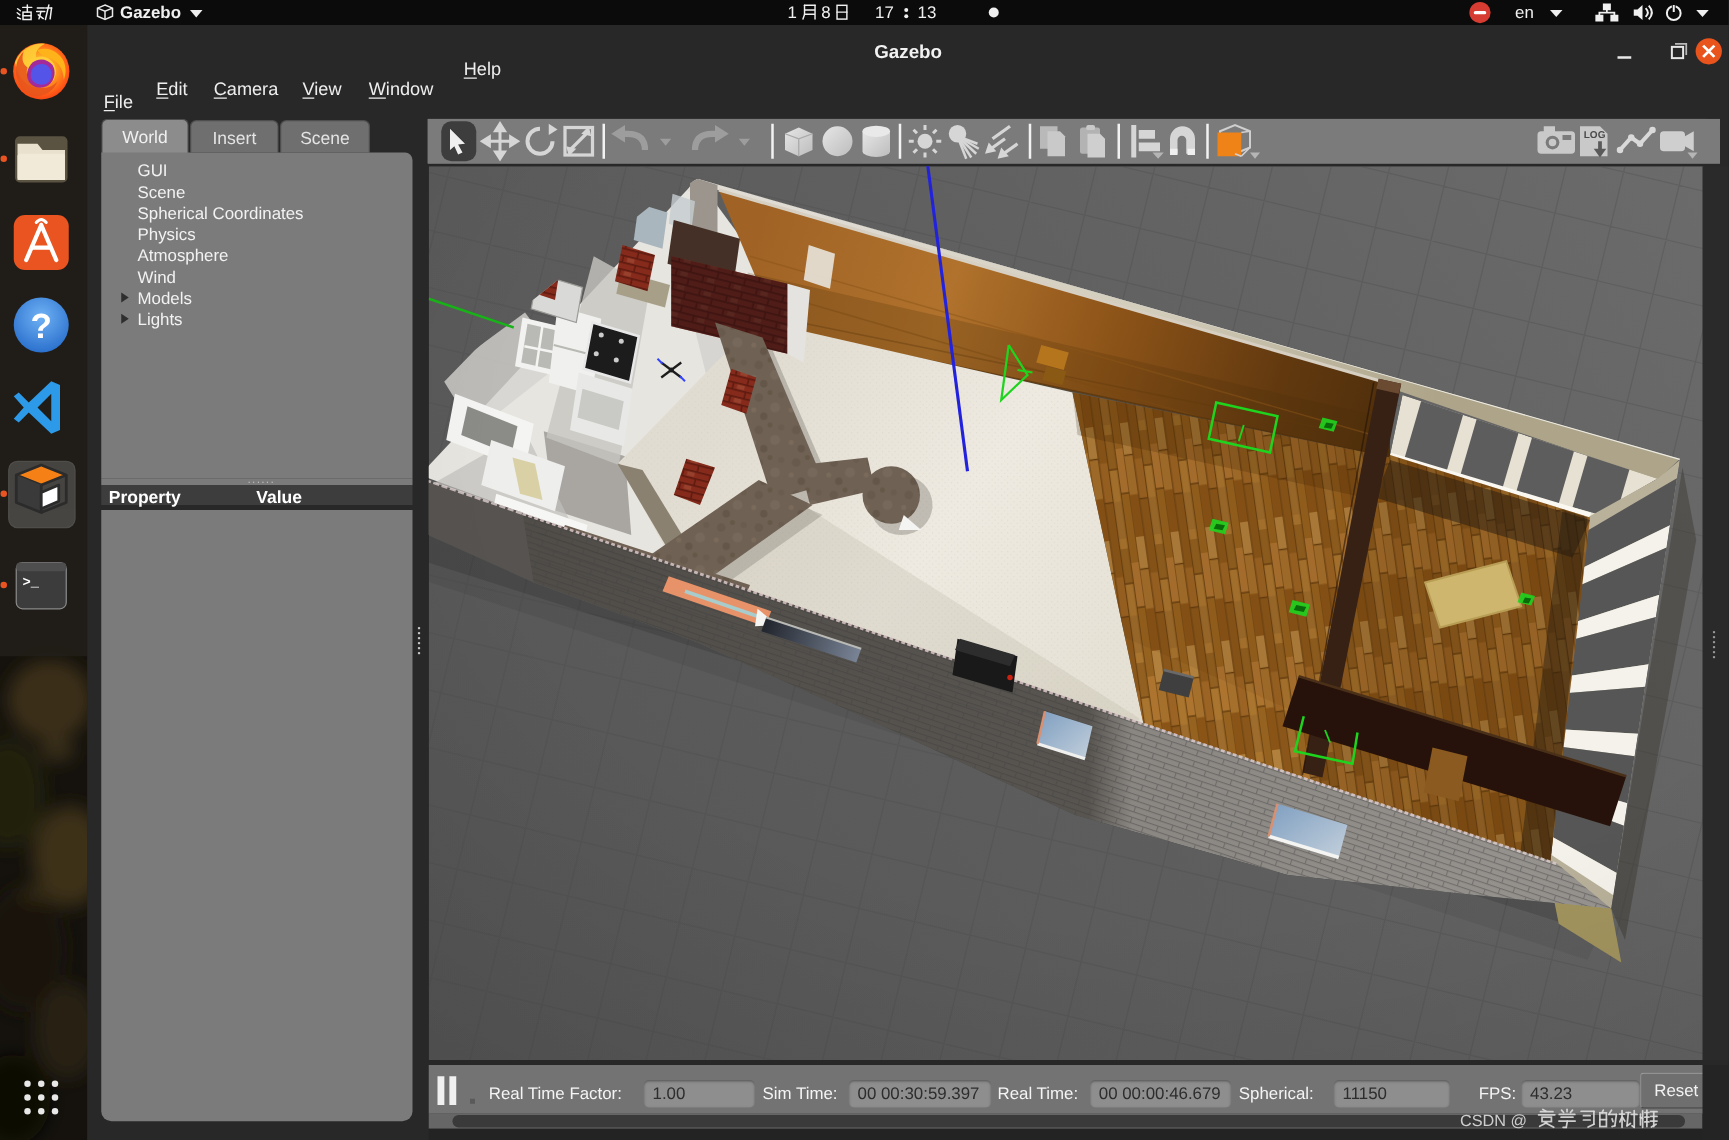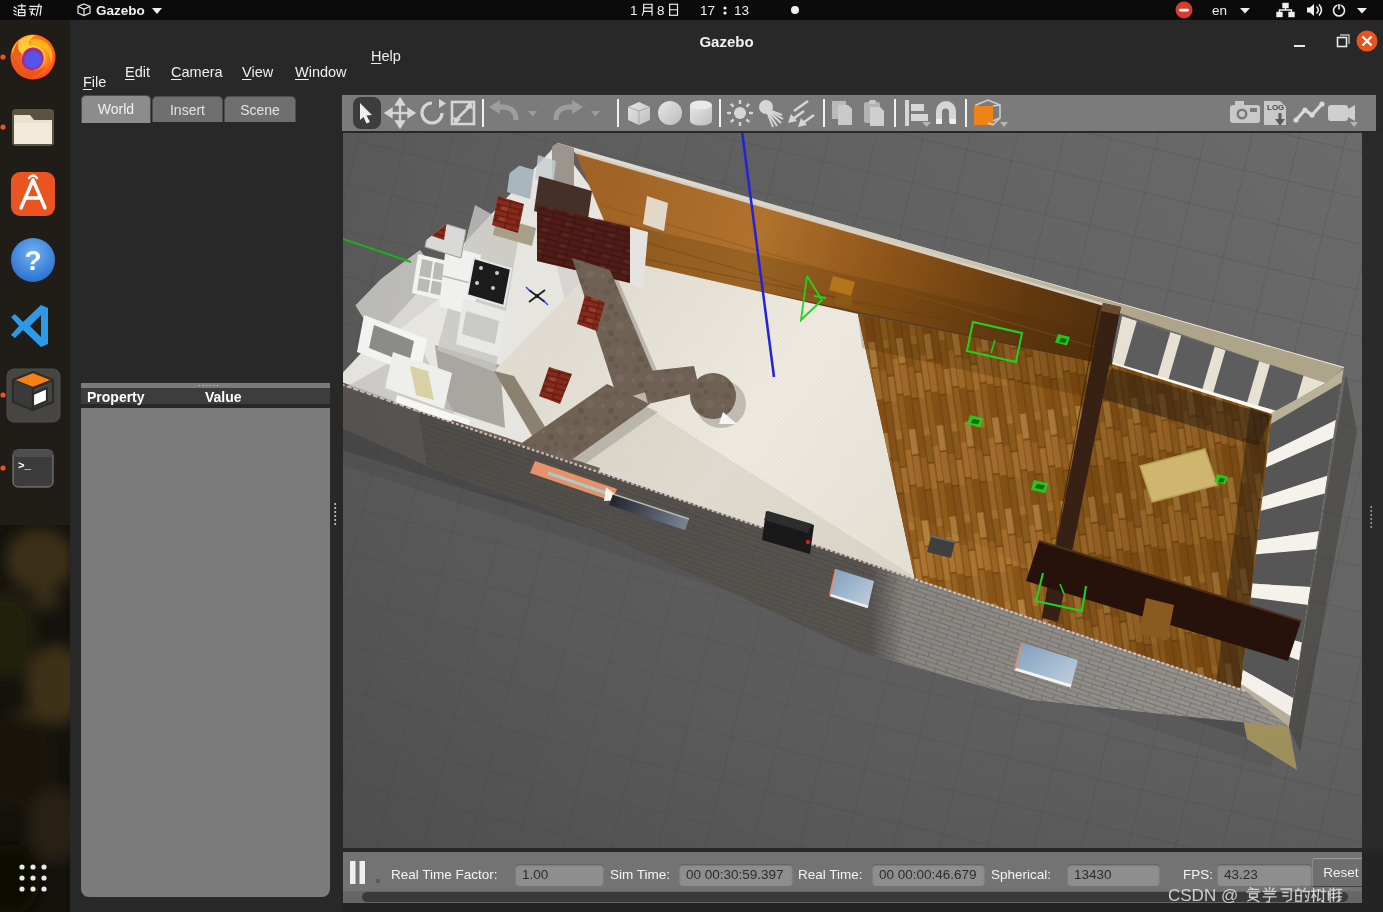--- a/index.html
+++ b/index.html
@@ -35,21 +35,21 @@
            color:#2d2d2d; font-size:13.5px; padding:3px 0 0 7px; box-shadow: inset 0 1px 2px #565656; }
   .blab { position:absolute; top:15px; color:#f4f4f4; }
   #resetbtn { position:absolute; left:969px; top:6px; width:58px; height:29px; background:#6f6f6f;
      border-radius:3px; border-top:1px solid #9e9e9e; border-left:1px solid #8a8a8a;
      border-bottom:1px solid #404040; border-right:1px solid #505050;
      color:#f2f2f2; text-align:center; line-height:27px; font-size:13.5px; }
   #scrollstrip { left:273px; top:871px; width:1019px; height:12px; background:#666666; }
   #scrollthumb { left:292px; top:872px; width:986px; height:10px; background:#3a3a3a; border-radius:5px; }
   #belowstrip { left:273px; top:883px; width:1019px; height:29px; background:#232323; }
   #brcorner { left:1292px; top:832px; width:21px; height:80px; background:#242424; }
-  #watermark { left:1098px; top:866px; width:214px; color:rgba(218,218,218,0.92); font-size:17px;
+  #watermark { left:1098px; top:866px; width:214px; color:rgba(218,218,218,0.92); font-size:13px;
      display:flex; align-items:center; }
   .dots-v { position:absolute; width:3px; color:#c9c9c9; font-size:7px; line-height:4px; }
 </style>
 </head>
 <body>
 <div id="stage">
   <div id="topbar" class="abs"><svg width="1383" height="20" viewBox="0 0 1383 20" xmlns="http://www.w3.org/2000/svg">
         <rect width="1383" height="20" fill="#0b0b0b"></rect>
         <g transform="translate(13,3.2) scale(1.08)" stroke="#f0f0f0" stroke-width="1.1" fill="none" stroke-linecap="round">
           <line x1="1" y1="3.5" x2="3" y2="5"></line>
@@ -199,20 +199,32 @@
     <div class="menuitem" style="left:13px; top:44px;margin-top:10px;"><span>F</span>ile</div>
     <div class="menuitem" style="left:55px; top:44px;"><span>E</span>dit</div>
     <div class="menuitem" style="left:101px; top:44px;"><span>C</span>amera</div>
     <div class="menuitem" style="left:172px; top:44px;"><span>V</span>iew</div>
     <div class="menuitem" style="left:225px; top:44px;"><span>W</span>indow</div>
     <div class="menuitem" style="left:301px; top:28px;"><span>H</span>elp</div>
     <div id="lpanel" class="abs">
       <div class="tab" style="left:0px; width:70px; background:#8c8c8c; top:0px; height:28px; color:#f0f0f0;">World</div>
       <div class="tab" style="left:71px; width:71px; background:#6f6f6f;">Insert</div>
       <div class="tab" style="left:143px; width:72px; background:#6f6f6f;">Scene</div>
+      <div id="treearea" class="abs">
+        <div class="ti" style="top:7px;">GUI</div>
+        <div class="ti" style="top:24px;">Scene</div>
+        <div class="ti" style="top:41px;">Spherical Coordinates</div>
+        <div class="ti" style="top:58px;">Physics</div>
+        <div class="ti" style="top:75px;">Atmosphere</div>
+        <div class="ti" style="top:92px;">Wind</div>
+        <div class="ti" style="top:109px;">Models</div>
+        <div class="ti" style="top:126px;">Lights</div>
+        <div class="tri" style="top:112px;"></div>
+        <div class="tri" style="top:129px;"></div>
+      </div>
       <div id="splitrow" class="abs">
           <div style="position:absolute;left:117px;top:-2px;color:#d9d9d9;font-size:8px;letter-spacing:1px;">······</div>
         </div>
       <div id="pvheader" class="abs">
           <span style="position:absolute;left:6px;top:1px;">Property</span>
           <span style="position:absolute;left:124px;top:1px;">Value</span>
         </div>
       <div id="pvbody" class="abs"></div>
     </div>
     <div id="toolbar" class="abs"><svg width="1034" height="36" viewBox="0 0 1034 36" xmlns="http://www.w3.org/2000/svg">
@@ -580,21 +592,21 @@
         <rect x="16.5" y="9" width="5.5" height="23" fill="#f0f0f0"></rect>
         <rect x="33" y="27" width="4" height="4" fill="#5a5a5a"></rect>
       </svg>
       <div class="blab" style="left:48px;">Real Time Factor:</div>
       <div class="field" style="left:172px; width:89px;">1.00</div>
       <div class="blab" style="left:267px;">Sim Time:</div>
       <div class="field" style="left:336px; width:114px;">00 00:30:59.397</div>
       <div class="blab" style="left:455px;">Real Time:</div>
       <div class="field" style="left:529px; width:113px;">00 00:00:46.679</div>
       <div class="blab" style="left:648px;">Spherical:</div>
-      <div class="field" style="left:724px; width:93px;">13430</div>
+      <div class="field" style="left:724px; width:93px;">11150</div>
       <div class="blab" style="left:840px;">FPS:</div>
       <div class="field" style="left:874px; width:95px;">43.23</div>
       <div id="resetbtn">Reset</div>
     </div>
     <div id="scrollstrip" class="abs"></div>
     <div id="scrollthumb" class="abs"></div>
     <div id="belowstrip" class="abs"></div>
     <div id="brcorner" class="abs"></div>
     <div id="watermark" class="abs">
         <span style="margin-right:3px;">CSDN&nbsp;@</span>

